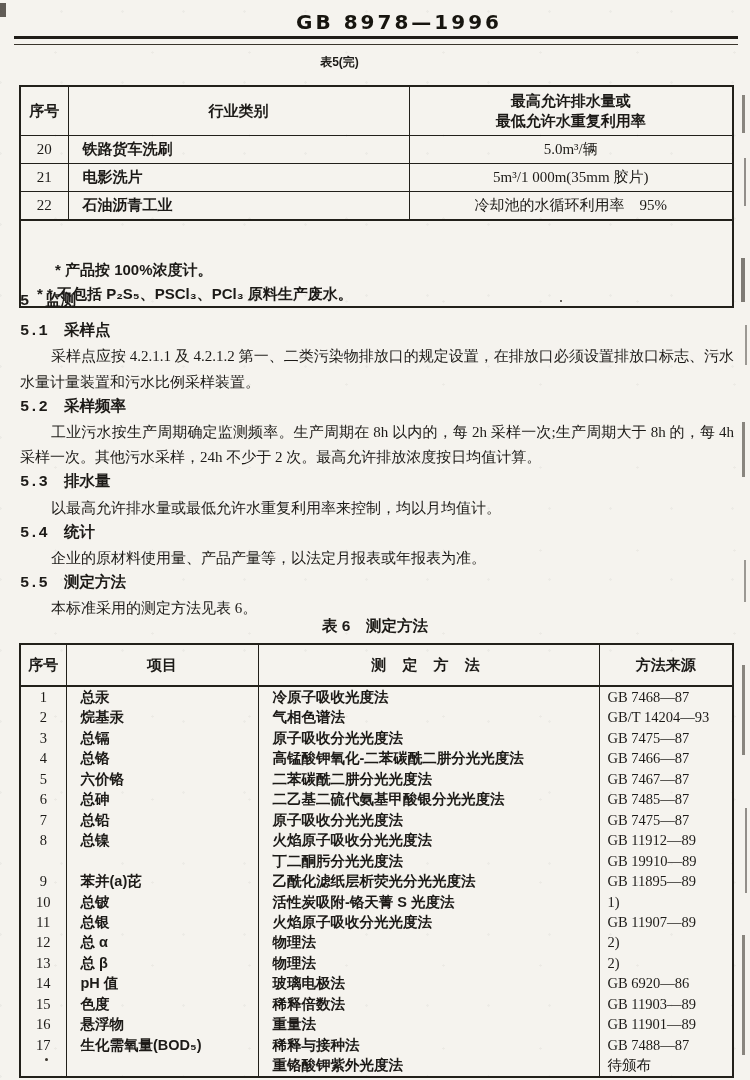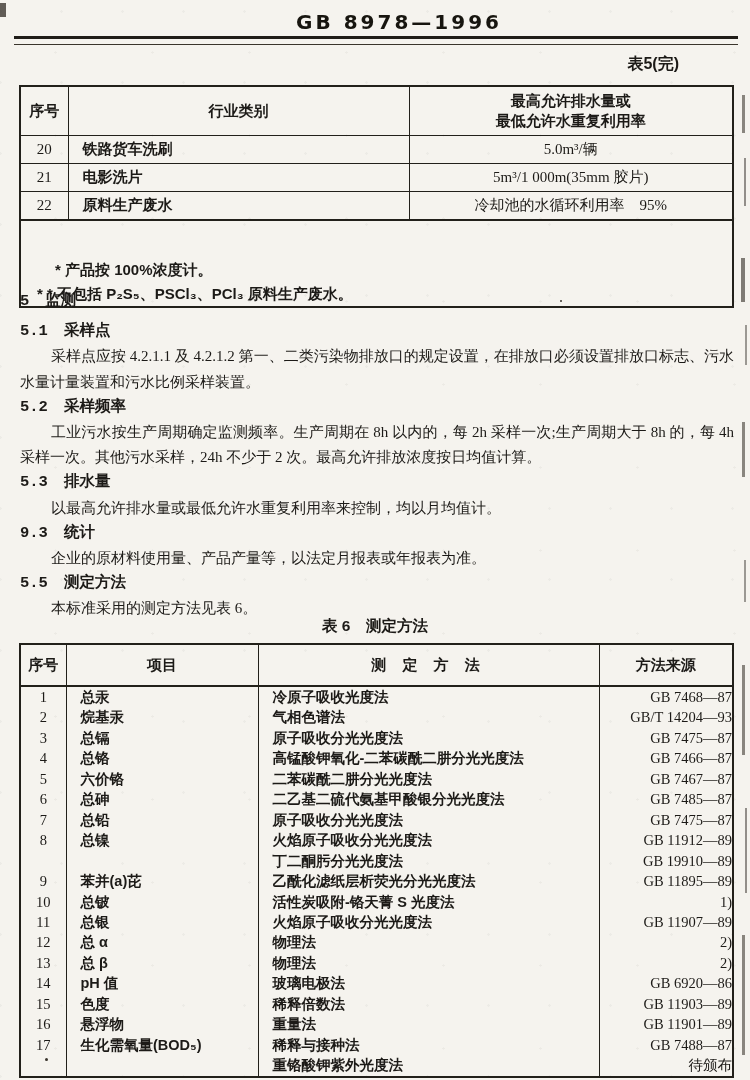--- a/index.html
+++ b/index.html
@@ -19,22 +19,22 @@
   .doc-number{
     top:10px;left:0;width:750px;text-align:center;
     font-family:"DejaVu Sans", sans-serif;font-weight:bold;
     font-size:20px;letter-spacing:3px;color:#17150f;padding-left:24px;
   }
   .head-rule{
     top:36px;left:14px;width:724px;height:5px;
     border-top:3px solid #201d18;border-bottom:1px solid #3a352c;
   }
   .t5-title{
-    top:54px;left:0;width:679px;text-align:right;
-    font-family:"Liberation Sans", sans-serif;font-weight:700;font-size:16px;
+    top:54px;left:0;width:679px;text-align:center;
+    font-family:"Liberation Sans", sans-serif;font-weight:700;font-size:12px;
   }
   
   table{border-collapse:collapse;table-layout:fixed;}
   .table5{top:85px;left:19px;}
   .table5 table{width:713px;border:2px solid #22201a;}
   .table5 td{border:1.5px solid #22201a;padding:0;}
   .table5 .hdr td{height:48px;text-align:center;vertical-align:middle;
     font-family:"Liberation Sans", sans-serif;font-weight:700;font-size:15px;line-height:20px;}
   .table5 .row td{height:27px;font-size:15px;vertical-align:middle;}
   .td-no{text-align:center;font-size:15px;}
@@ -59,21 +59,21 @@
   .table6 col.c2{width:341px;} .table6 col.c3{width:134px;}
   .table6 .hdr td{height:40px;text-align:center;vertical-align:middle;
     border-bottom:2px solid #22201a;
     font-family:"Liberation Sans", sans-serif;font-weight:700;font-size:15px;}
   .table6 td{border-right:1.5px solid #22201a;padding:0;}
   .table6 td:last-child{border-right:none;}
   .table6 .brow td{height:20.45px;vertical-align:middle;font-size:14.5px;line-height:20.45px;}
   .t6-no{text-align:center;}
   .t6-item{padding-left:14px !important;font-family:"Liberation Sans", sans-serif;font-weight:700;}
   .t6-method{padding-left:14px !important;font-family:"Liberation Sans", sans-serif;font-weight:700;}
-  .t6-source{padding-left:8px !important;text-align:right;}
+  .t6-source{padding-left:8px !important;}
   
   .artifact{position:absolute;background:#2f2a23;}
   .speck{position:absolute;background:#3a342c;border-radius:50%;}
 </style>
 </head>
 <body>
 
 <div class="abs doc-number">GB 8978—1996</div>
 <div class="abs head-rule"></div>
 
@@ -103,21 +103,21 @@
   </tr>
 
   <tr class="row">
     <td class="td-no">21</td>
     <td class="td-ind">电影洗片</td>
     <td class="td-limit">5m³/1 000m(35mm 胶片)</td>
   </tr>
 
   <tr class="row">
     <td class="td-no">22</td>
-    <td class="td-ind">原料生产废水</td>
+    <td class="td-ind">石油沥青工业</td>
     <td class="td-limit">冷却池的水循环利用率　95%</td>
   </tr>
 </tbody>
     <tbody>
         <tr class="fnrow">
       <td colspan="3" style="border-top:2px solid #22201a;">
         <div class="fn-line fn-0">* 产品按 100%浓度计。</div>
         <div class="fn-line fn-1">* * 不包括 P₂S₅、PSCl₃、PCl₃ 原料生产废水。</div>
       </td>
     </tr>
@@ -146,21 +146,21 @@
 
   <div class="sub">
     <div class="sec-heading">
       <span class="num">5.3</span><span>排水量</span>
     </div>
     <p>以最高允许排水量或最低允许水重复利用率来控制，均以月均值计。</p>
   </div>
 
   <div class="sub">
     <div class="sec-heading">
-      <span class="num">9.3</span><span>统计</span>
+      <span class="num">5.4</span><span>统计</span>
     </div>
     <p>企业的原材料使用量、产品产量等，以法定月报表或年报表为准。</p>
   </div>
 
   <div class="sub">
     <div class="sec-heading">
       <span class="num">5.5</span><span>测定方法</span>
     </div>
     <p>本标准采用的测定方法见表 6。</p>
   </div>

